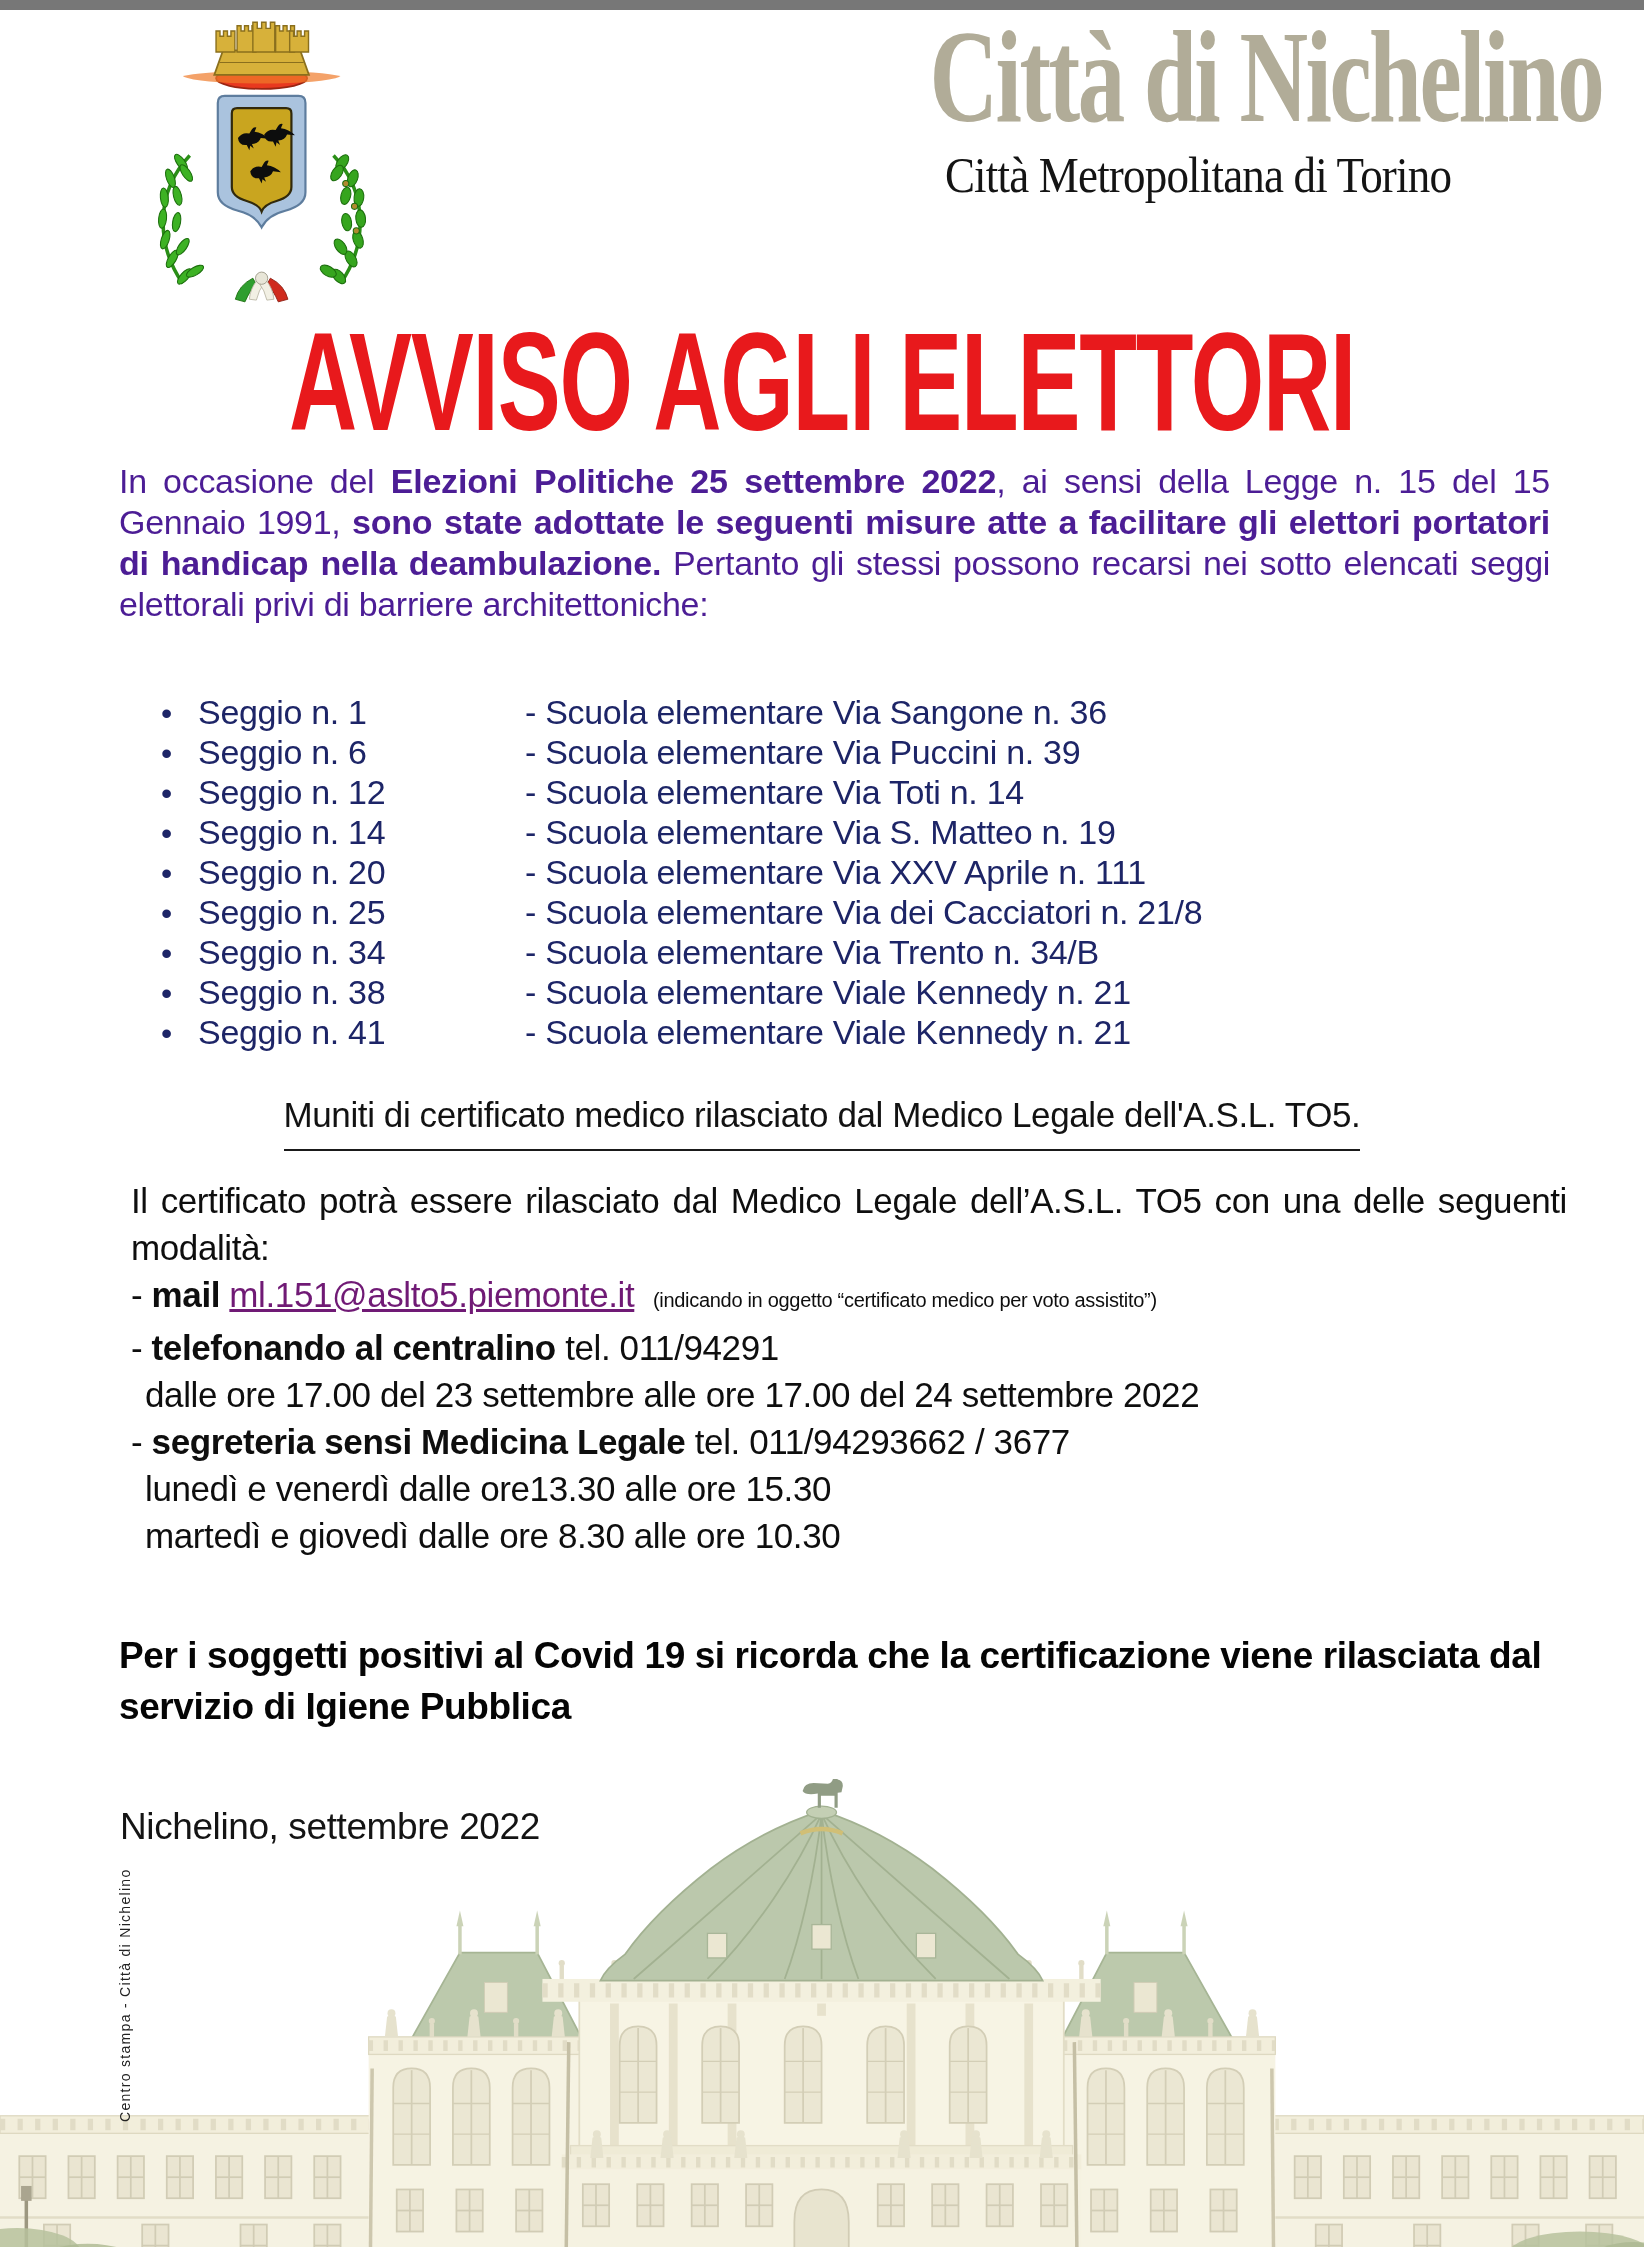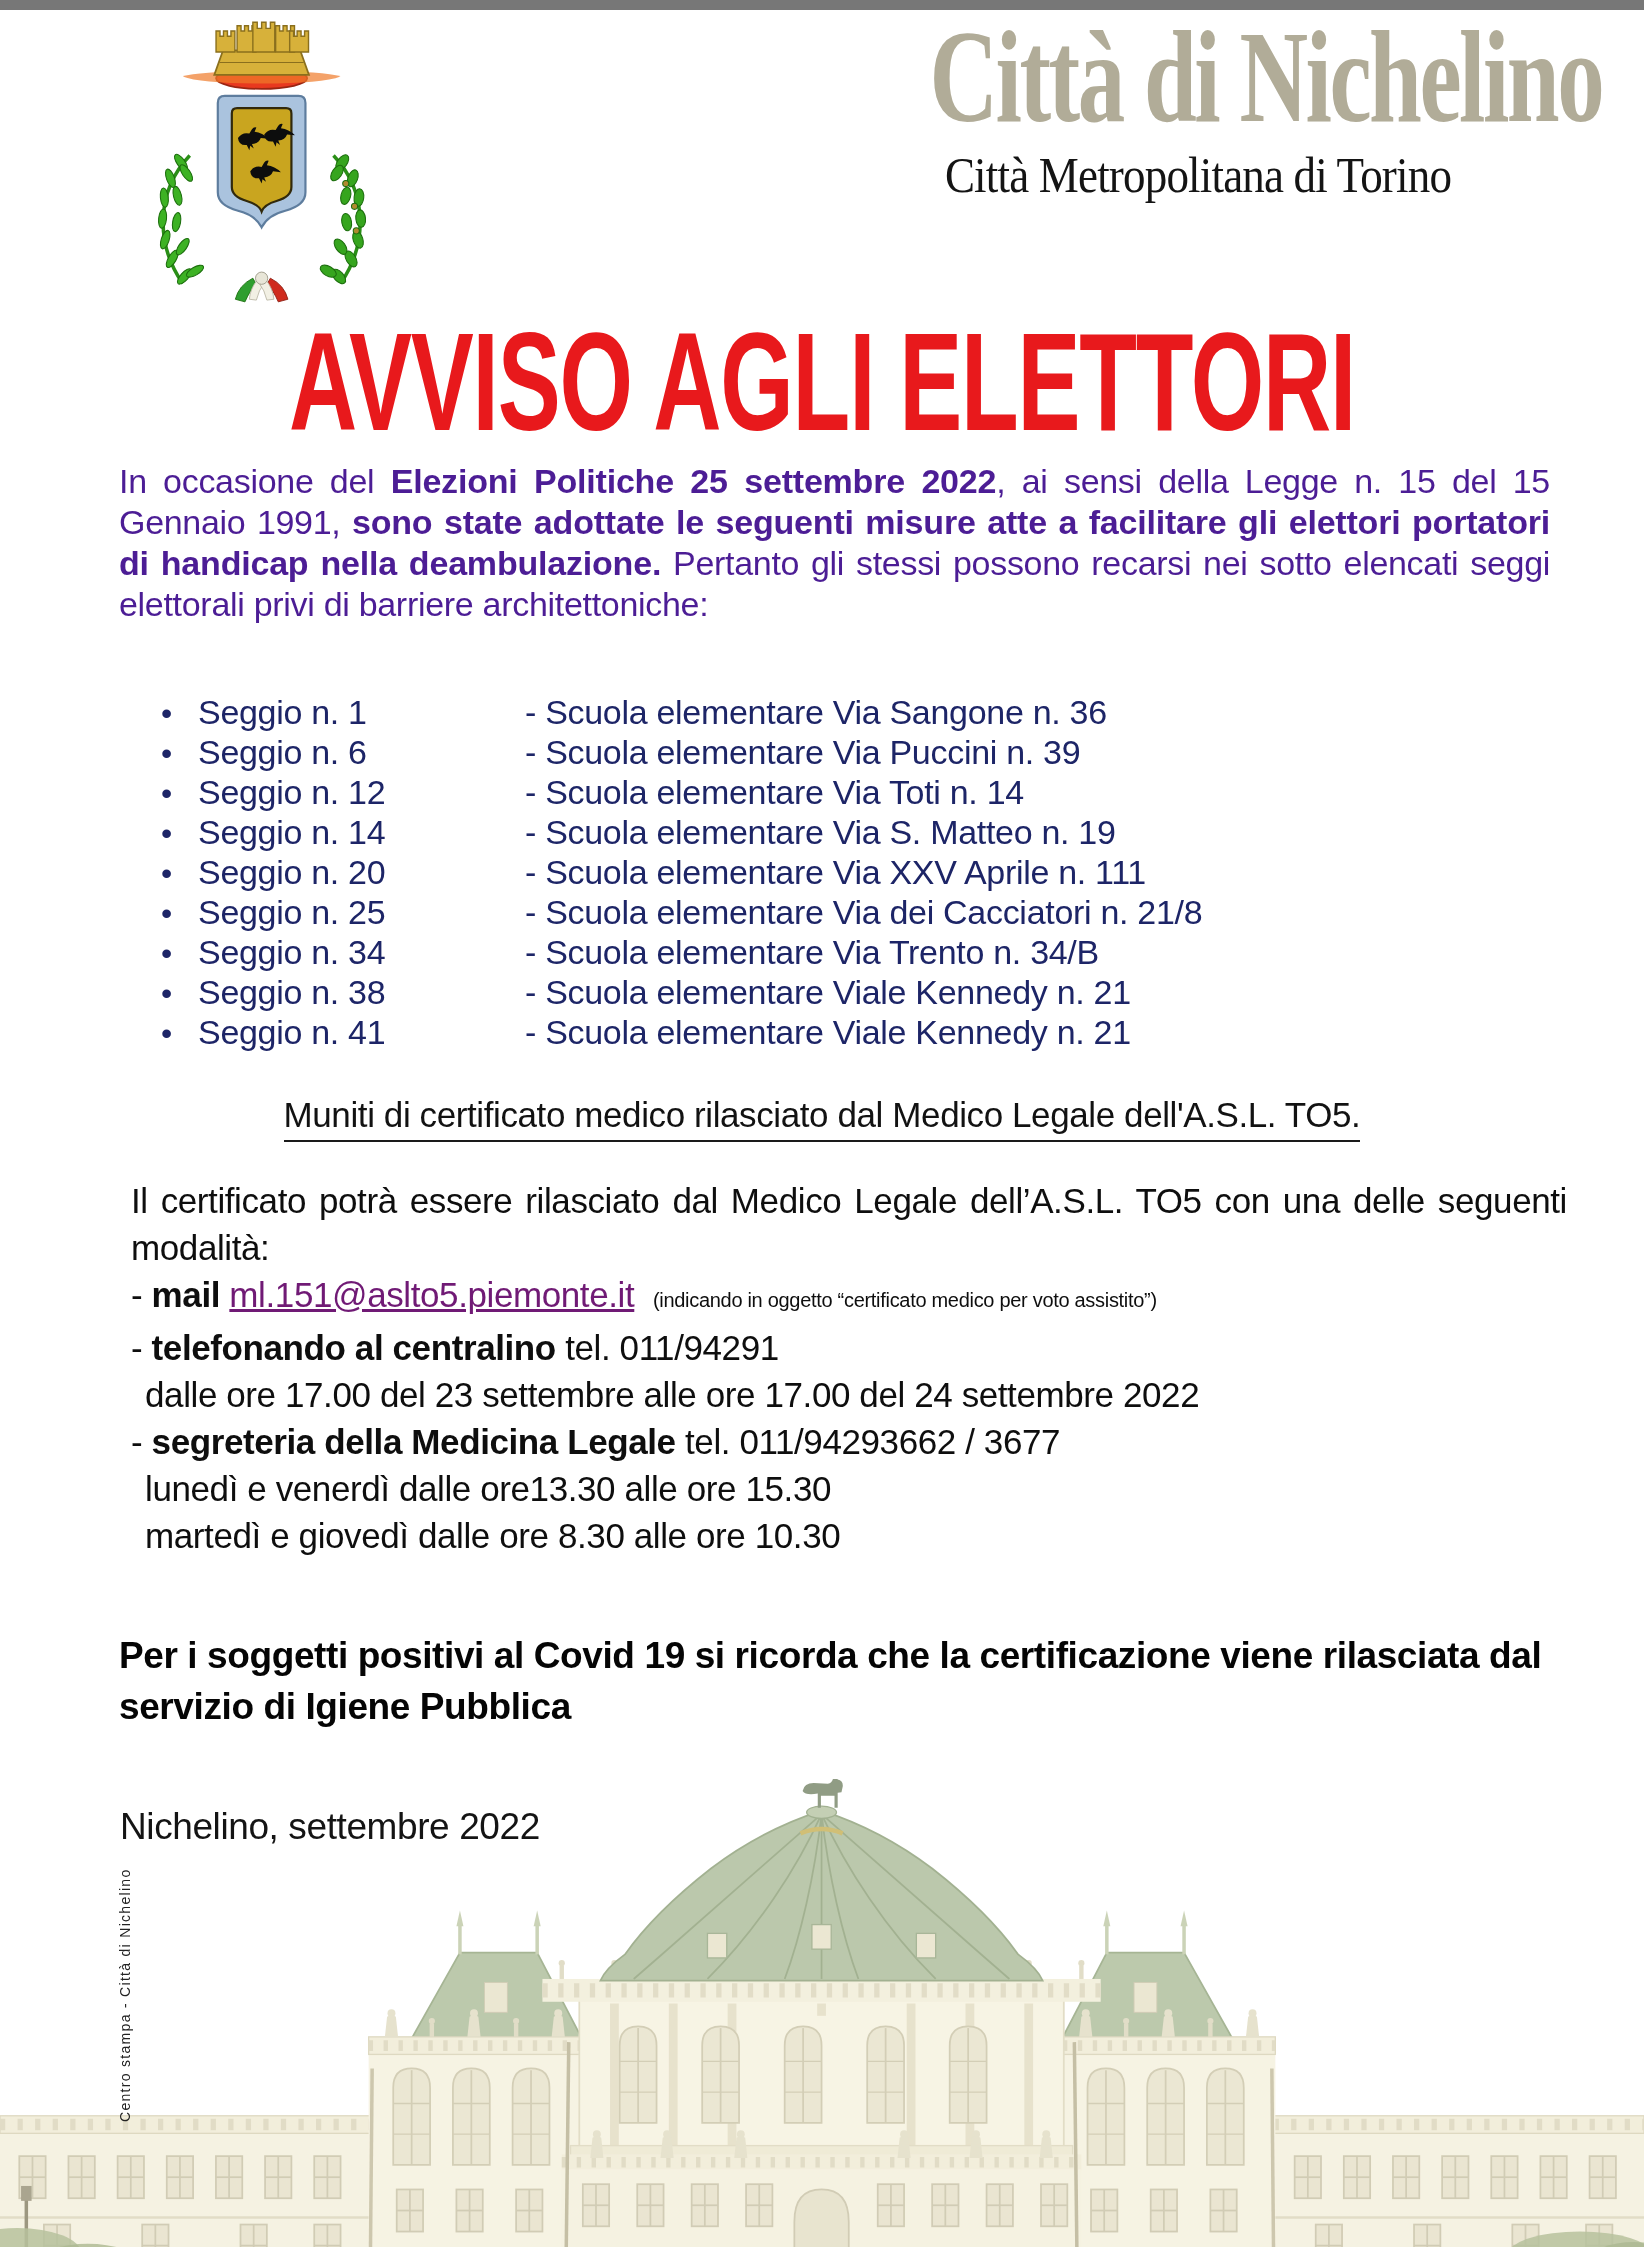--- a/index.html
+++ b/index.html
@@ -38,21 +38,21 @@
   .intro b{letter-spacing:-0.2px;}
   
   .seggi{position:absolute;top:683px;left:161px;margin:0;padding:0;list-style:none;}
   .seggio{display:flex;height:40px;align-items:baseline;
     font-size:34px;color:#1d2567;letter-spacing:-0.3px;}
   .seggio .bullet{width:37px;font-size:32px;}
   .seggio .sl{width:327px;}
   
   .muniti{position:absolute;top:1085px;left:0;width:100%;margin:0;text-align:center;
     font-size:35px;color:#121212;letter-spacing:-0.4px;}
-  .muniti span{border-bottom:2.6px solid #1a1a1a;padding-bottom:6px;}
+  .muniti span{border-bottom:2.6px solid #1a1a1a;padding-bottom:15px;}
   
   .modalita{position:absolute;top:1167px;left:131px;width:1436px;
     font-size:35px;line-height:47px;color:#0e0e0e;letter-spacing:-0.4px;}
   .modalita p{margin:0;}
   .modalita .just{text-align:justify;}
   .modalita .indent{padding-left:14px;}
   .mail-link{color:#701a75;text-decoration:underline;}
   .small-note{font-size:20px;letter-spacing:-0.3px;}
   
   .covid{position:absolute;top:1620px;left:119px;width:1444px;margin:0;
@@ -375,21 +375,21 @@
       </li>
   </ul>
 
   <p class="muniti"><span>Muniti di certificato medico rilasciato dal Medico Legale dell'A.S.L. TO5.</span></p>
 
   <div class="modalita">
     <p class="just">Il certificato potrà essere rilasciato dal Medico Legale dell’A.S.L. TO5 con una delle seguenti modalità:</p>
     <p><span>- </span><b>mail</b> <span class="mail-link">ml.151@aslto5.piemonte.it</span>&nbsp; <span class="small-note">(indicando in oggetto “certificato medico per voto assistito”)</span></p>
     <p><span>- </span><b>telefonando al centralino</b><span> tel. 011/94291</span></p>
     <p class="indent">dalle ore 17.00 del 23 settembre alle ore 17.00 del 24 settembre 2022</p>
-    <p><span>- </span><b>segreteria della Medicina Legale</b><span> tel. 011/94293662 / 3677</span></p>
+    <p><span>- </span><b>segreteria sensi Medicina Legale</b><span> tel. 011/94293662 / 3677</span></p>
     <p class="indent">lunedì e venerdì dalle ore13.30 alle ore 15.30</p>
     <p class="indent">martedì e giovedì dalle ore 8.30 alle ore 10.30</p>
   </div>
 
   <p class="covid">Per i soggetti positivi al Covid 19 si ricorda che la certificazione viene rilasciata dal servizio di Igiene Pubblica</p>
 
   <p class="date">Nichelino, settembre 2022</p>
 
   <p class="credit">Centro stampa - Città di Nichelino</p>
 

